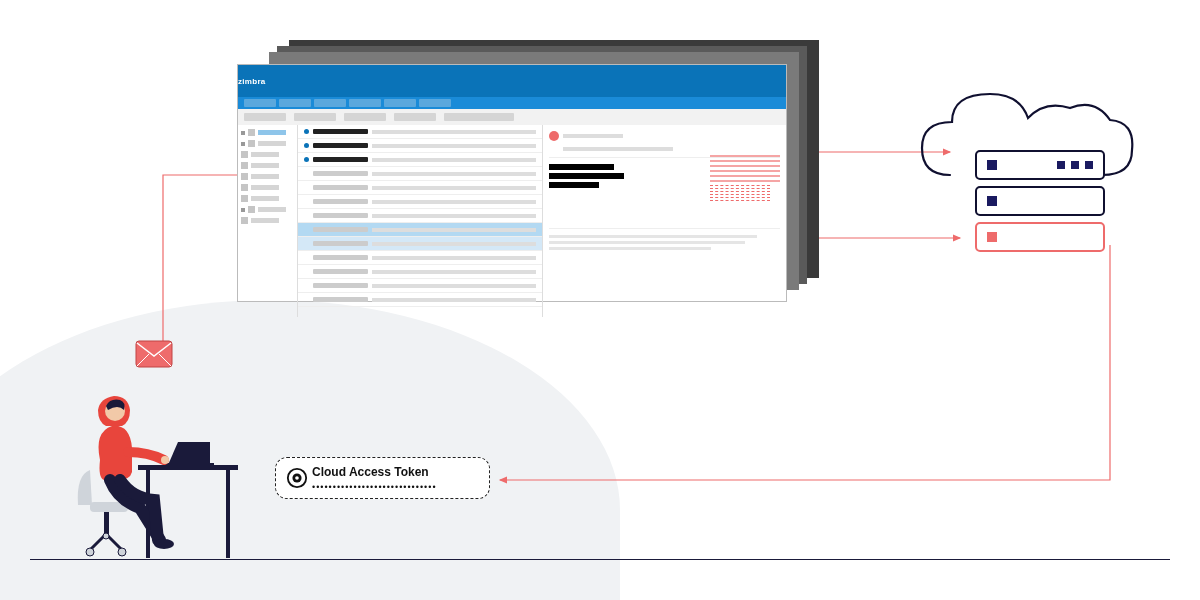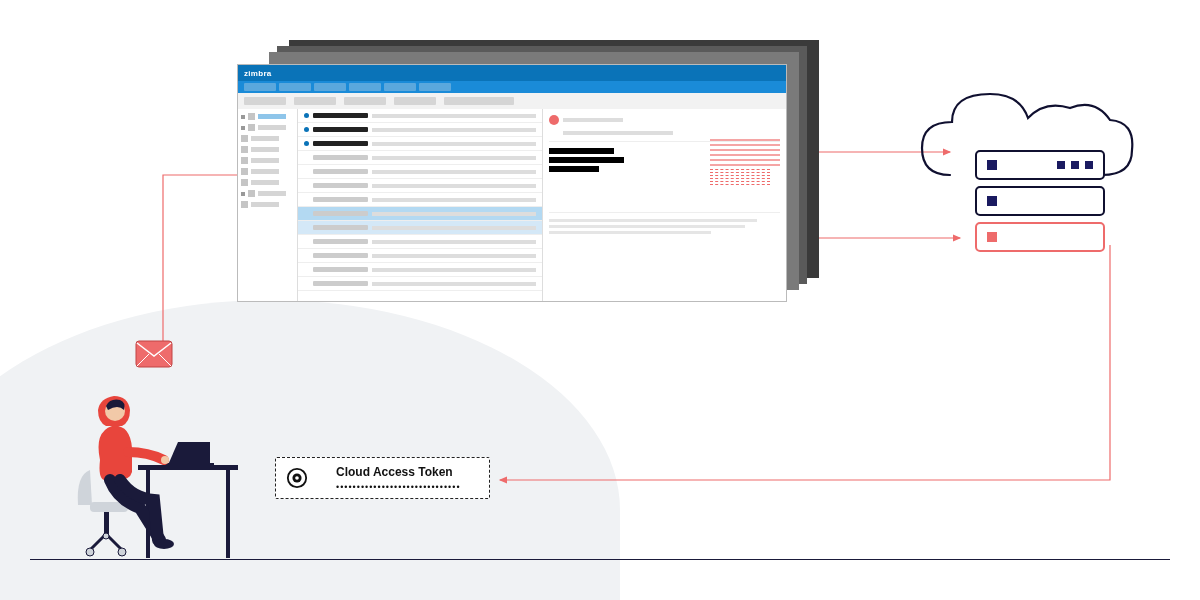--- a/index.html
+++ b/index.html
@@ -43,25 +43,24 @@
 .app-window {
   position: absolute;
   left: -28px;
   top: 24px;
   width: 550px;
   height: 238px;
   background: #fff;
   border: 1px solid #bbb;
 }
 .app-titlebar {
-  height: 16px;
+  height: 32px;
   background: #0a73b8;
   display: flex;
   align-items: center;
-  padding-left: 6px;
 }
 .app-logo { color: #fff; font-size: 8px; font-weight: bold; letter-spacing: 0.3px; }
 .app-tabs { height: 12px; background: #1a8bd8; display: flex; gap: 3px; padding: 2px 6px; }
 .tab-item { width: 32px; height: 8px; background: #5ba8dd; border-radius: 1px; }
 .app-toolbar { height: 16px; background: #f2f2f2; display: flex; gap: 8px; padding: 4px 6px; align-items: center; }
 .tool-blk { width: 42px; height: 8px; background: #d5d5d5; border-radius: 1px; }
 .app-body { display: flex; height: calc(100% - 44px); }
 .sidebar { width: 60px; border-right: 1px solid #ddd; padding: 4px 3px; }
 .side-row { display: flex; align-items: center; gap: 3px; margin-bottom: 4px; }
 .side-chev { width: 4px; height: 4px; background: #999; }
@@ -105,25 +104,25 @@
 
 
 .token-box {
   position: absolute;
   left: 275px;
   top: 457px;
   width: 215px;
   height: 42px;
   background: #fff;
   border: 1px dashed #222;
-  border-radius: 2px;
+  border-radius: 12px;
   display: flex;
   align-items: center;
   padding: 0 10px;
-  gap: 28px;
+  gap: 4px;
 }
 .token-icon { width: 22px; height: 22px; }
 .token-text-col { display: flex; flex-direction: column; gap: 3px; }
 .token-label { font-size: 12px; font-weight: bold; color: #111; }
 .token-dots { font-size: 9px; letter-spacing: 1px; color: #111; }
 
 
 .flow-layer { position: absolute; left: 0; top: 0; width: 1200px; height: 600px; pointer-events: none; }
 </style>
 </head>

